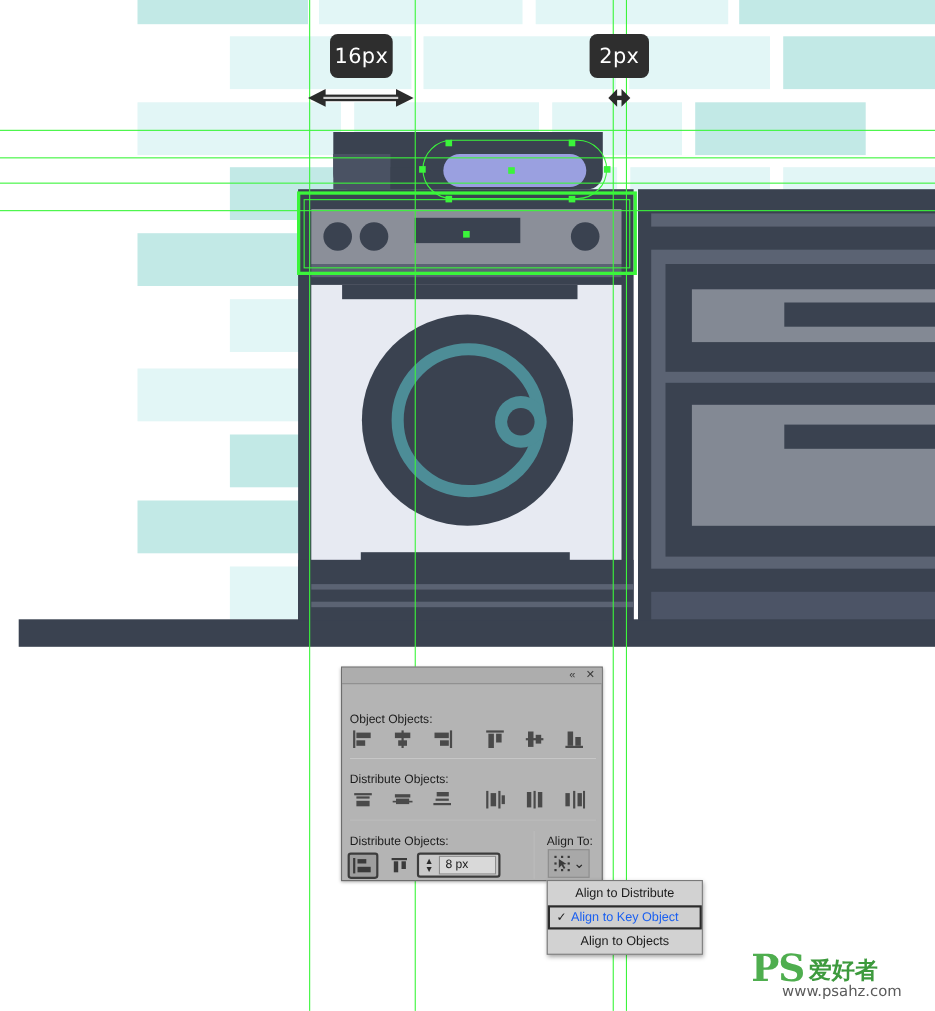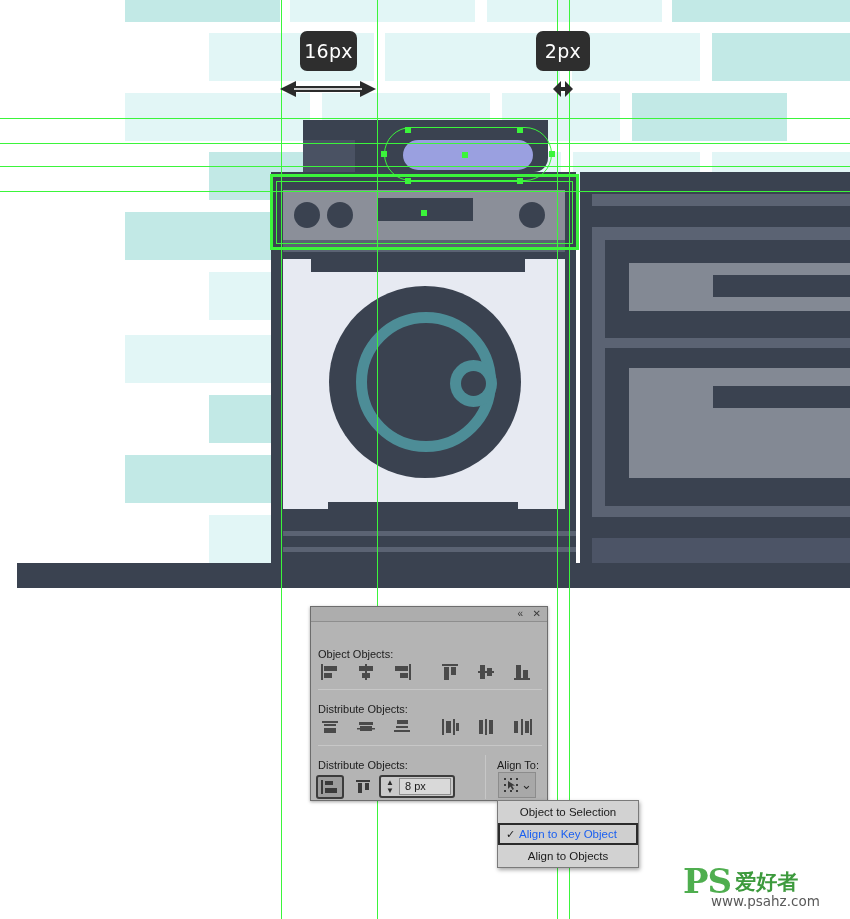--- a/index.html
+++ b/index.html
@@ -418,21 +418,21 @@
       <rect x="8" y="14" width="2" height="2" fill="#3a3a3a"></rect>
       <rect x="14" y="14" width="2" height="2" fill="#3a3a3a"></rect>
       <path d="M6 5 L6 13 L8.5 10.5 L10.5 14 L12 13 L10 9.8 L13 9.5 Z" fill="#3a3a3a"></path>
     </svg>
     <span style="font-size:13px;line-height:8px;color:#2a2a2a;">⌄</span>
   </div>
 
   <div id="dropdown">
     <div class="menu-item">
       <span class="chk"></span>
-      <span>Object to Selection</span>
+      <span>Align to Distribute</span>
     </div>
     <div class="menu-item sel">
       <span class="chk">✓</span>
       <span>Align to Key Object</span>
     </div>
     <div class="menu-item">
       <span class="chk"></span>
       <span>Align to Objects</span>
     </div>
   </div>

